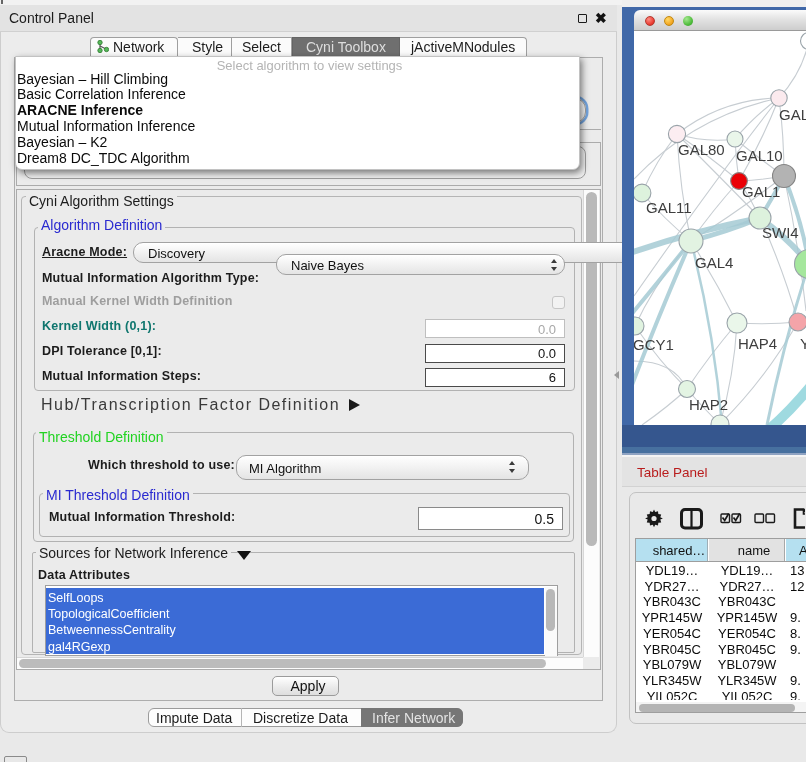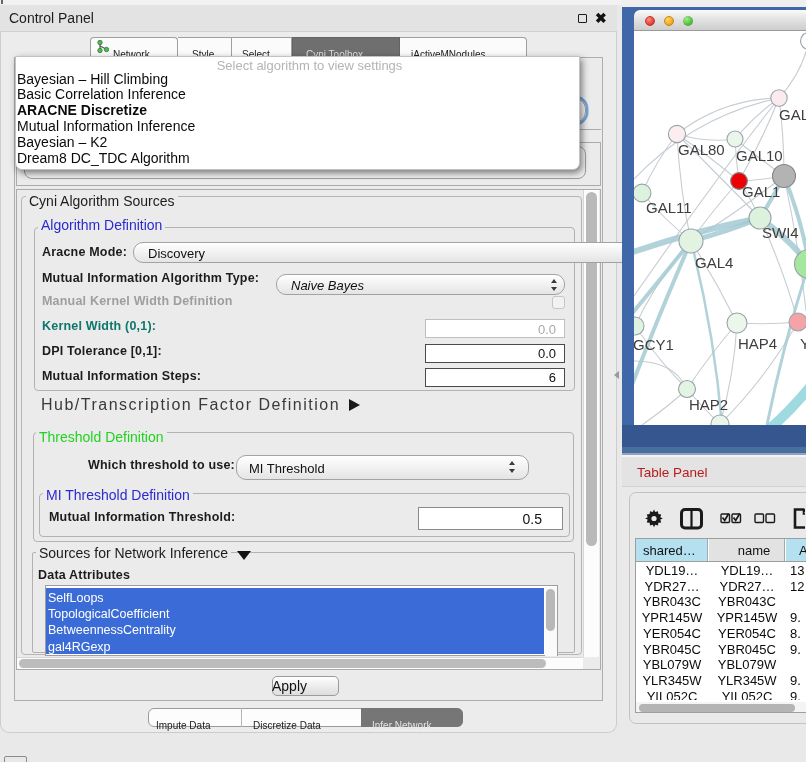--- a/index.html
+++ b/index.html
@@ -2,21 +2,21 @@
 <html><head>
 <meta charset="utf-8">
 <style>
   * { margin:0; padding:0; box-sizing:border-box; }
   html,body { width:806px; height:762px; overflow:hidden; }
   body { font-family:"Liberation Sans", sans-serif; background:#e9e9e9; position:relative; }
   .abs { position:absolute; }
   .b { font-weight:bold; }
   .bl { position:absolute; font-weight:bold; font-size:12.5px; letter-spacing:0.2px; color:#1c1c1c; line-height:14px; white-space:nowrap; }
   .gt { position:absolute; background:#ebebeb; padding:0 3px; font-size:14px; line-height:14px; white-space:nowrap; }
-  .tab { position:absolute; font-size:10px; color:#1c1c1c; line-height:16px; white-space:nowrap;margin-top:8px; }
+  .tab { position:absolute; font-size:14px; color:#1c1c1c; line-height:16px; white-space:nowrap; }
   .combo {
     position:absolute; border:1px solid #a2a2a2; border-radius:10px;
     background:linear-gradient(#ffffff, #f3f3f3 45%, #e4e4e4);
     box-shadow:inset 0 1px 0 #fff;
   }
   .combo .ctext { position:absolute; left:14px; top:4px; font-size:13px; color:#111; line-height:14px; }
   .stepper { position:absolute; right:6px; top:50%; width:7px; height:12px; margin-top:-6px; }
   .stepper:before { content:""; position:absolute; left:0; top:0; border-left:3.5px solid transparent; border-right:3.5px solid transparent; border-bottom:4.5px solid #3a3a3a; }
   .stepper:after { content:""; position:absolute; left:0; bottom:0; border-left:3.5px solid transparent; border-right:3.5px solid transparent; border-top:4.5px solid #3a3a3a; }
   .field { position:absolute; background:#fff; font-size:13px; line-height:14px; text-align:right; }
@@ -60,33 +60,33 @@
 <div class="abs" style="left:16px;top:142px;width:585px;height:44px;border:1px solid #ababab;background:#ebebeb;"></div>
 <div class="abs" style="left:24px;top:146px;width:562px;height:33px;border:1px solid #9d9d9d;border-radius:8px;background:#efefef;"></div>
 
 <div class="abs" style="left:16px;top:189px;width:585px;height:481px;border:1px solid #ababab;background:#ebebeb;"></div>
 <div class="abs" style="left:583px;top:190px;width:16px;height:467px;background:#fcfcfc;border-left:1px solid #d7d7d7;"></div>
 <div class="abs" style="left:585.5px;top:192px;width:11px;height:354px;background:#b9b9b9;border-radius:6px;"></div>
 <div class="abs" style="left:17px;top:657px;width:566px;height:12px;background:#fcfcfc;border-top:1px solid #d7d7d7;"></div>
 <div class="abs" style="left:19px;top:658.5px;width:527px;height:9px;background:#bcbcbc;border-radius:5px;"></div>
 
 <div class="frame" style="left:21px;top:196px;width:561px;height:459px;border-color:#b5b5b5;"></div>
-<div class="gt" style="left:26px;top:194px;color:#1c1c1c;">Cyni Algorithm Sources</div>
+<div class="gt" style="left:26px;top:194px;color:#1c1c1c;">Cyni Algorithm Settings</div>
 
 <div class="frame" style="left:34px;top:227px;width:541px;height:164px;"></div>
 <div class="gt" style="left:38px;top:218px;color:#2a2ad0;">Algorithm Definition</div>
 
-<div class="bl" style="left:42px;top:245px;">Aracne Mode:</div>
+<div class="bl" style="left:42px;top:245px;text-decoration:underline;">Aracne Mode:</div>
 <div class="combo" style="left:133px;top:241.5px;width:510px;height:21px;">
     <span class="ctext">Discovery</span>
     <span class="stepper"></span>
   </div>
 
 <div class="bl" style="left:42px;top:271px;">Mutual Information Algorithm Type:</div>
-<div class="combo" style="left:276px;top:274px;width:289px;height:21px;font-style:italic;">
+<div class="combo" style="left:276px;top:254px;width:289px;height:21px;">
     <span class="ctext">Naive Bayes</span>
     <span class="stepper"></span>
   </div>
 
 <div class="bl" style="left:42px;top:294px;color:#9e9e9e;">Manual Kernel Width Definition</div>
 <div class="abs" style="left:552px;top:296px;width:13px;height:13px;border:1px solid #c6c6c6;border-radius:3px;background:#f2f2f2;"></div>
 
 <div class="bl" style="left:42px;top:319px;color:#0f766e;">Kernel Width (0,1):</div>
 <div class="field" style="left:425px;top:319px;width:140px;height:19px;border:1px solid #bfbfbf;color:#a8a8a8;padding:2.5px 8px 0 0;">0.0</div>
 
@@ -97,47 +97,47 @@
 <div class="field" style="left:425px;top:368px;width:140px;height:19px;border:1.5px solid #4a4a4a;color:#111;padding:2px 8px 0 0;">6</div>
 
 <div class="abs" style="left:41px;top:396px;font-size:16px;letter-spacing:1.5px;color:#3a3a3a;line-height:18px;white-space:nowrap;">Hub/Transcription Factor Definition</div>
 <div class="abs" style="left:349px;top:398.5px;width:0;height:0;border-top:6.5px solid transparent;border-bottom:6.5px solid transparent;border-left:11px solid #1a1a1a;"></div>
 
 <div class="frame" style="left:33px;top:432px;width:541px;height:110px;"></div>
 <div class="gt" style="left:36px;top:430px;color:#21d321;">Threshold Definition</div>
 
 <div class="bl" style="left:80px;top:458px;margin-left:8px;">Which threshold to use:</div>
 <div class="combo" style="left:236px;top:454.5px;width:293px;height:25px;">
-    <span class="ctext" style="left:12px;top:6px;">MI Threshold</span>
+    <span class="ctext" style="left:12px;top:6px;">MI Algorithm</span>
     <span class="stepper" style="right:12px;"></span>
   </div>
 
 <div class="frame" style="left:39px;top:493px;width:531px;height:44px;"></div>
 <div class="gt" style="left:43px;top:488px;color:#2a2ad0;">MI Threshold Definition</div>
 
 <div class="bl" style="left:49px;top:510px;">Mutual Information Threshold:</div>
-<div class="field" style="left:418px;top:507px;width:145px;height:23px;border:1.5px solid #8a8a8a;color:#111;padding:4px 20px 0 0;font-size:14px;">0.5</div>
+<div class="field" style="left:418px;top:507px;width:145px;height:23px;border:1.5px solid #8a8a8a;color:#111;padding:4px 8px 0 0;font-size:14px;">0.5</div>
 
 <div class="frame" style="left:32px;top:552px;width:543px;height:101px;border-radius:2px;"></div>
 <div class="gt" style="left:36px;top:546px;color:#1c1c1c;">Sources for Network Inference</div>
 <div class="abs" style="left:237px;top:551px;width:0;height:0;border-left:7.5px solid transparent;border-right:7.5px solid transparent;border-top:9px solid #111;"></div>
 
 <div class="bl" style="left:38px;top:568px;">Data Attributes</div>
 <div class="abs" style="left:45px;top:585px;width:513px;height:71px;background:#fff;border:1px solid #9e9e9e;"></div>
 <div class="abs" style="left:46px;top:587.5px;width:498px;height:66.5px;background:#3b6bd6;"></div>
 <div class="abs" style="left:48px;top:589.5px;font-size:12.5px;line-height:16.4px;color:#fff;white-space:nowrap;">SelfLoops<br>TopologicalCoefficient<br>BetweennessCentrality<br>gal4RGexp</div>
 <div class="abs" style="left:545px;top:586.5px;width:12px;height:69px;background:#fafafa;"></div>
 <div class="abs" style="left:546px;top:589px;width:9px;height:42px;background:#b8b8b8;border-radius:5px;"></div>
 
 <div class="abs" style="left:15px;top:56px;width:565px;height:114px;background:#fff;border:1px solid #c2c2c2;border-radius:0 0 7px 7px;box-shadow:2px 3px 7px rgba(0,0,0,0.5);"></div>
 <div class="abs" style="left:27px;top:58px;width:565px;font-size:13px;line-height:15px;color:#b4b4b4;text-align:center;">Select algorithm to view settings</div>
-<div class="abs" style="left:17px;top:71.5px;font-size:14px;line-height:15.9px;color:#0a0a0a;white-space:nowrap;">Bayesian – Hill Climbing<br>Basic Correlation Inference<br><span class="b">ARACNE Discretize</span><br>Mutual Information Inference<br>Bayesian – K2<br>Dream8 DC_TDC Algorithm</div>
+<div class="abs" style="left:17px;top:71.5px;font-size:14px;line-height:15.9px;color:#0a0a0a;white-space:nowrap;">Bayesian – Hill Climbing<br>Basic Correlation Inference<br><span class="b">ARACNE Inference</span><br>Mutual Information Inference<br>Bayesian – K2<br>Dream8 DC_TDC Algorithm</div>
 
 <div class="abs" style="left:272px;top:676px;width:67px;height:20px;border:1px solid #9b9b9b;border-radius:5px;background:linear-gradient(#ffffff,#e9e9e9 60%,#dedede);"></div>
-<div class="abs" style="left:272px;top:678px;width:72px;font-size:14px;line-height:16px;color:#111;">Apply</div>
+<div class="abs" style="left:272px;top:678px;width:72px;text-align:center;font-size:14px;line-height:16px;color:#111;">Apply</div>
 
 <div class="abs" style="left:148px;top:708px;width:315px;height:19px;border:1px solid #9b9b9b;border-radius:6px;background:#fdfdfd;"></div>
 <div class="abs" style="left:241px;top:708px;width:1px;height:19px;background:#b5b5b5;"></div>
 <div class="abs" style="left:361px;top:708px;width:102px;height:19px;background:#767676;border-radius:0 6px 6px 0;"></div>
 <div class="tab" style="left:156px;top:710px;">Impute Data</div>
 <div class="tab" style="left:253px;top:710px;">Discretize Data</div>
 <div class="tab" style="left:372px;top:710px;color:#e3e3e3;">Infer Network</div>
 
 <div class="abs" style="left:614px;top:371px;width:0;height:0;border-top:4px solid transparent;border-bottom:4px solid transparent;border-right:5px solid #9a9a9a;"></div>
 
@@ -258,21 +258,21 @@
   </g>
   <path d="M150,1.5 h8.5 l4.5,4.5 v13.5 h-13 z" fill="none" stroke="#1a1a1a" stroke-width="2.6"></path>
     <path d="M158.5,1.5 v4.5 h4.5" fill="none" stroke="#1a1a1a" stroke-width="1.6"></path>
 </svg>
 
 <div class="abs" style="left:635px;top:538px;width:171px;height:175px;background:#fff;border:1px solid #9e9e9e;border-right:none;"></div>
 <div class="abs" style="left:636px;top:539px;width:72px;height:23px;background:#b5e0f0;border-right:1px solid #9eaeb6;"></div>
 <div class="abs" style="left:709px;top:539px;width:76px;height:23px;background:#e2e2e2;border-right:1px solid #a8a8a8;"></div>
 <div class="abs" style="left:786px;top:539px;width:20px;height:23px;background:#b5e0f0;"></div>
 <div class="abs" style="left:635px;top:561px;width:171px;height:1px;background:#9e9e9e;"></div>
-<div class="abs" style="left:643px;top:543px;width:72px;font-size:13px;color:#111;">shared…</div>
+<div class="abs" style="left:643px;top:543px;width:72px;text-align:center;font-size:13px;color:#111;">shared…</div>
 <div class="abs" style="left:716px;top:543px;width:76px;text-align:center;font-size:13px;color:#111;">name</div>
 <div class="abs" style="left:799px;top:543px;font-size:13px;color:#111;">A</div>
 
 <div class="abs" style="left:636px;top:563px;width:72px;text-align:center;font-size:13px;line-height:15.7px;color:#0c0c0c;">YDL19…<br>YDR27…<br>YBR043C<br>YPR145W<br>YER054C<br>YBR045C<br>YBL079W<br>YLR345W<br>YIL052C</div>
 <div class="abs" style="left:709px;top:563px;width:76px;text-align:center;font-size:13px;line-height:15.7px;color:#0c0c0c;">YDL19…<br>YDR27…<br>YBR043C<br>YPR145W<br>YER054C<br>YBR045C<br>YBL079W<br>YLR345W<br>YIL052C</div>
 <div class="abs" style="left:790px;top:563px;font-size:13px;line-height:15.7px;color:#0c0c0c;">13<br>12<br>&nbsp;<br>9.<br>8.<br>9.<br>&nbsp;<br>9.<br>9.</div>
 <div class="abs" style="left:635px;top:700px;width:171px;height:13px;background:#fff;"></div>
 <div class="abs" style="left:635px;top:702px;width:171px;height:11px;background:#f4f4f4;"></div>
 <div class="abs" style="left:639px;top:703.5px;width:156px;height:8px;background:#b4b4b4;border-radius:4px;"></div>
 <div class="abs" style="left:635px;top:538px;width:171px;height:175px;border:1px solid #9e9e9e;border-right:none;background:transparent;pointer-events:none;"></div>

